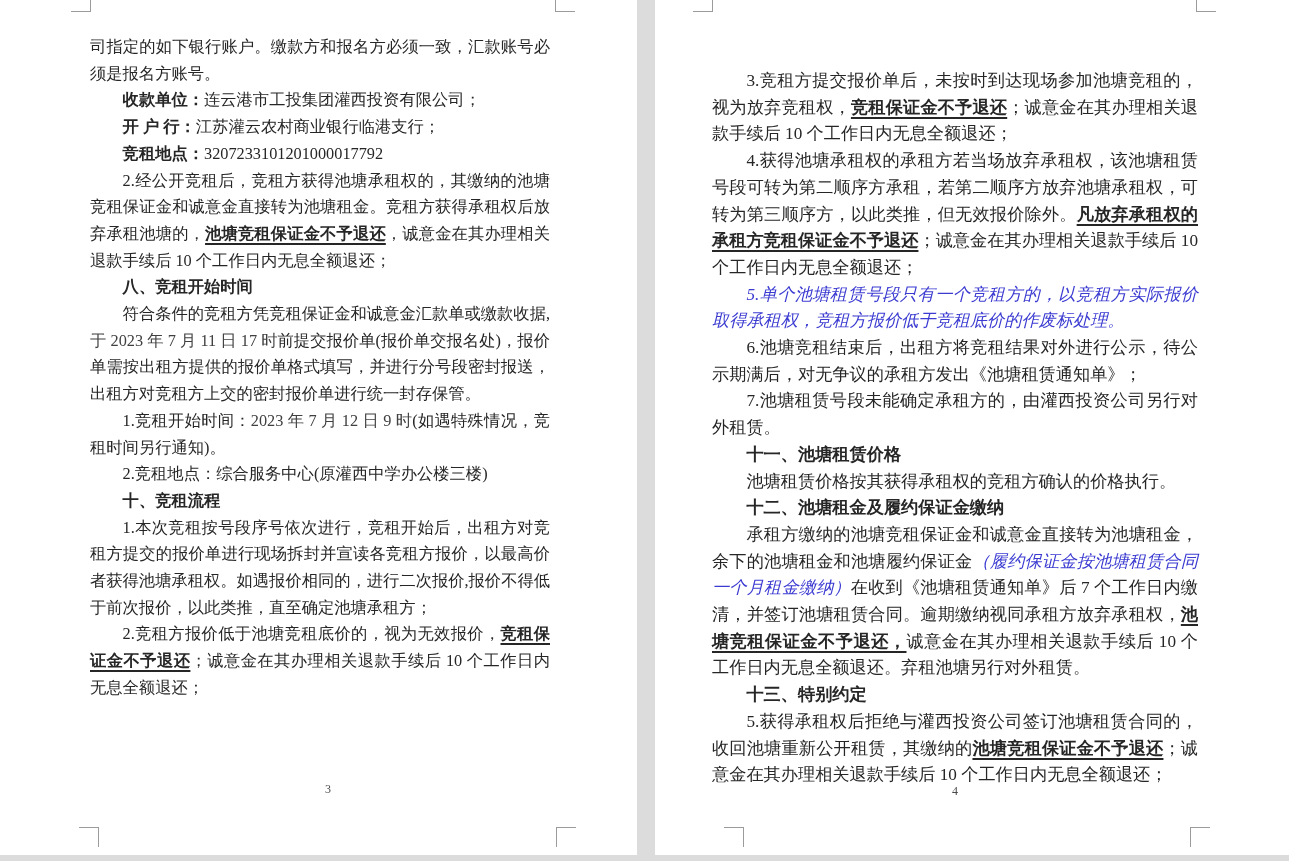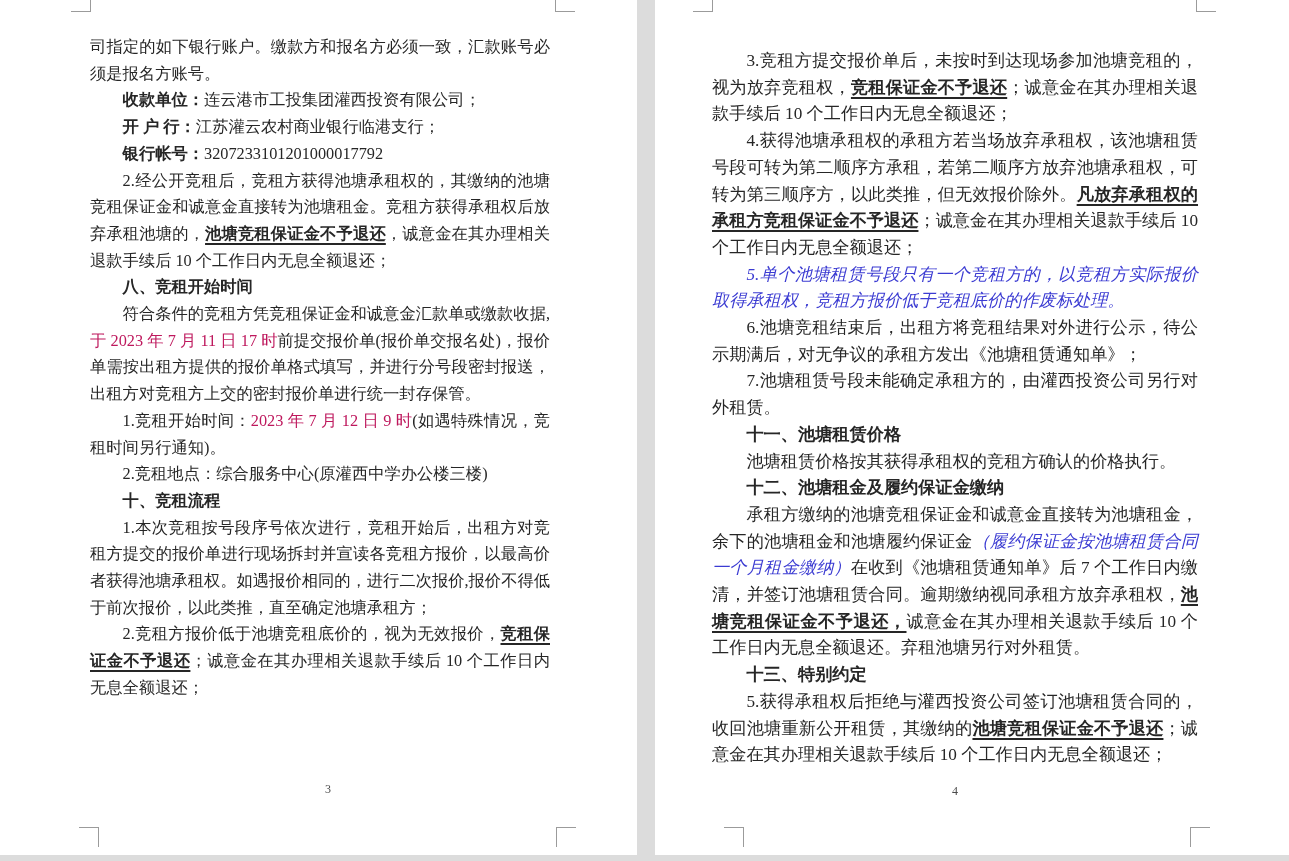--- a/index.html
+++ b/index.html
@@ -7,25 +7,25 @@
     position:relative;width:1289px;height:861px;background:#ffffff;
     overflow:hidden;
     font-family:"Liberation Serif","DejaVu Serif",serif;
     color:#262626;
   }
   .page-gap{position:absolute;top:0;left:637px;width:18px;height:861px;background:#dcdcdc;}
   .bottom-gap{position:absolute;left:0;top:855px;width:1289px;height:6px;background:#dcdcdc;}
   .page-body{position:absolute;}
   .page-body p{margin:0;text-align:justify;text-indent:2em;}
   #page3-body{left:90px;top:34px;width:460px;font-size:16.3px;line-height:26.7px;}
-  #page4-body{left:712px;top:48px;width:486px;font-size:17.2px;line-height:26.7px;}
+  #page4-body{left:712px;top:68px;width:486px;font-size:17.2px;line-height:26.7px;}
   .no-indent{text-indent:0 !important;}
   .s-b{font-weight:bold;}
   .s-em{font-weight:bold;text-decoration:underline;text-underline-offset:4px;text-decoration-thickness:1.5px;}
-  .s-red{color:#be185d;margin-top:24px;}
+  .s-red{color:#404040;margin-top:24px;}
   .s-blue{color:#3b3bd2;font-style:italic;}
   .page-num{position:absolute;font-size:12px;color:#4a4a4a;text-align:center;}
   #page3-num{left:98px;top:782px;width:460px;}
   #page4-num{left:712px;top:784px;width:486px;}
   
   .mark{position:absolute;width:19px;height:12px;}
   .mark.b{height:19px;}
   .m-tl{border-right:1px solid #9b9b9b;border-bottom:1px solid #9b9b9b;}
   .m-tr{border-left:1px solid #9b9b9b;border-bottom:1px solid #9b9b9b;}
   .m-bl{border-right:1px solid #9b9b9b;border-top:1px solid #9b9b9b;}
@@ -46,21 +46,21 @@
 
   <div class="mark m-tl" style="left:693px;top:-1px;"></div>
   <div class="mark m-tr" style="left:1196px;top:-1px;"></div>
   <div class="mark b m-bl" style="left:724px;top:827px;"></div>
   <div class="mark b m-br" style="left:1190px;top:827px;"></div>
 
   <div id="page3-body" class="page-body">
       <p class="no-indent"><span>司指定的如下银行账户。缴款方和报名方必须一致，汇款账号必须是报名方账号。</span></p>
       <p><span class="s-b">收款单位：</span><span>连云港市工投集团灌西投资有限公司；</span></p>
       <p><span class="s-b">开 户 行：</span><span>江苏灌云农村商业银行临港支行；</span></p>
-      <p><span class="s-b">银行帐号：</span><span>3207233101201000017792</span></p>
+      <p><span class="s-b">竞租地点：</span><span>3207233101201000017792</span></p>
       <p><span>2.经公开竞租后，竞租方获得池塘承租权的，其缴纳的池塘竞租保证金和诚意金直接转为池塘租金。竞租方获得承租权后放弃承租池塘的，</span><span class="s-em">池塘竞租保证金不予退还</span><span>，诚意金在其办理相关退款手续后 10 个工作日内无息全额退还；</span></p>
       <p><span class="s-b">八、竞租开始时间</span></p>
       <p><span>符合条件的竞租方凭竞租保证金和诚意金汇款单或缴款收据,</span><span class="s-red">于 2023 年 7 月 11 日 17 时</span><span>前提交报价单(报价单交报名处)，报价单需按出租方提供的报价单格式填写，并进行分号段密封报送，出租方对竞租方上交的密封报价单进行统一封存保管。</span></p>
       <p><span>1.竞租开始时间：</span><span class="s-red">2023 年 7 月 12 日 9 时</span><span>(如遇特殊情况，竞租时间另行通知)。</span></p>
       <p><span>2.竞租地点：综合服务中心(原灌西中学办公楼三楼)</span></p>
       <p><span class="s-b">十、竞租流程</span></p>
       <p><span>1.本次竞租按号段序号依次进行，竞租开始后，出租方对竞租方提交的报价单进行现场拆封并宣读各竞租方报价，以最高价者获得池塘承租权。如遇报价相同的，进行二次报价,报价不得低于前次报价，以此类推，直至确定池塘承租方；</span></p>
       <p><span>2.竞租方报价低于池塘竞租底价的，视为无效报价，</span><span class="s-em">竞租保证金不予退还</span><span>；诚意金在其办理相关退款手续后 10 个工作日内无息全额退还；</span></p>
     </div>
   <div id="page3-num" class="page-num">3</div>

